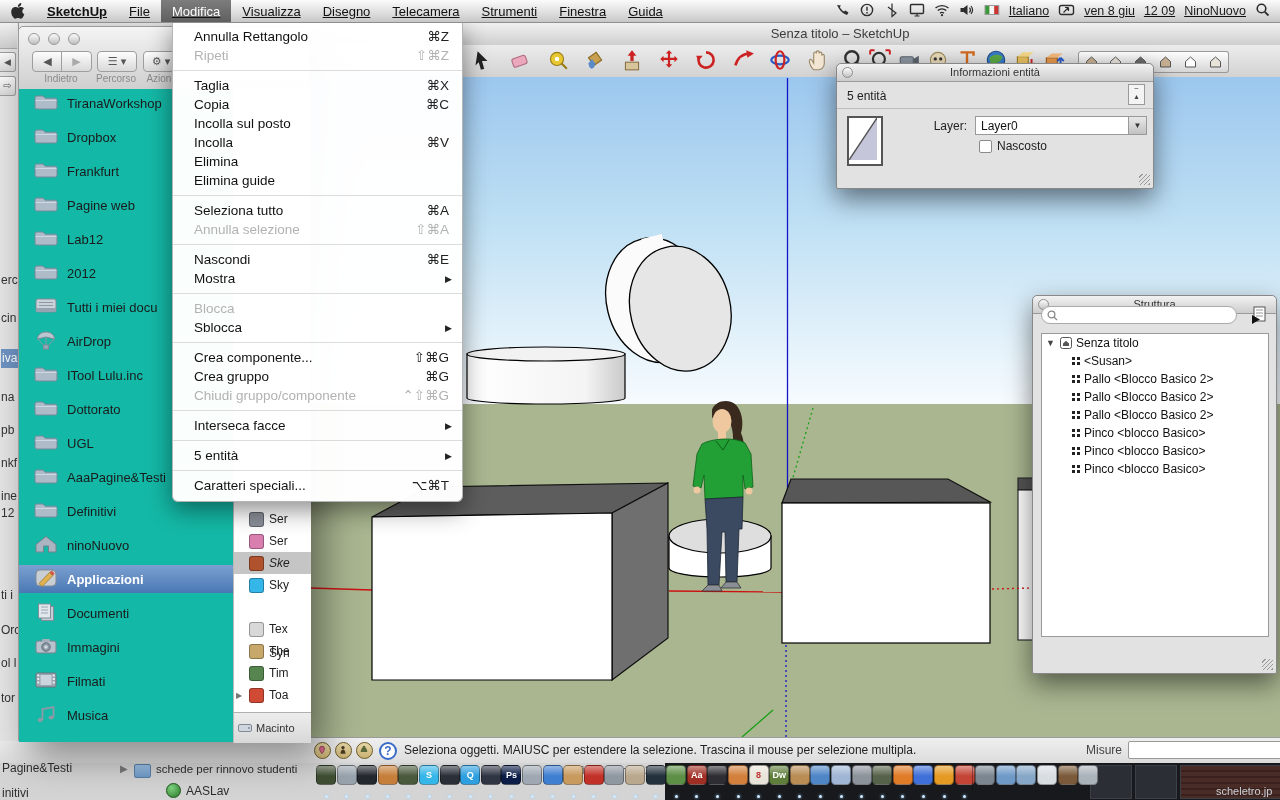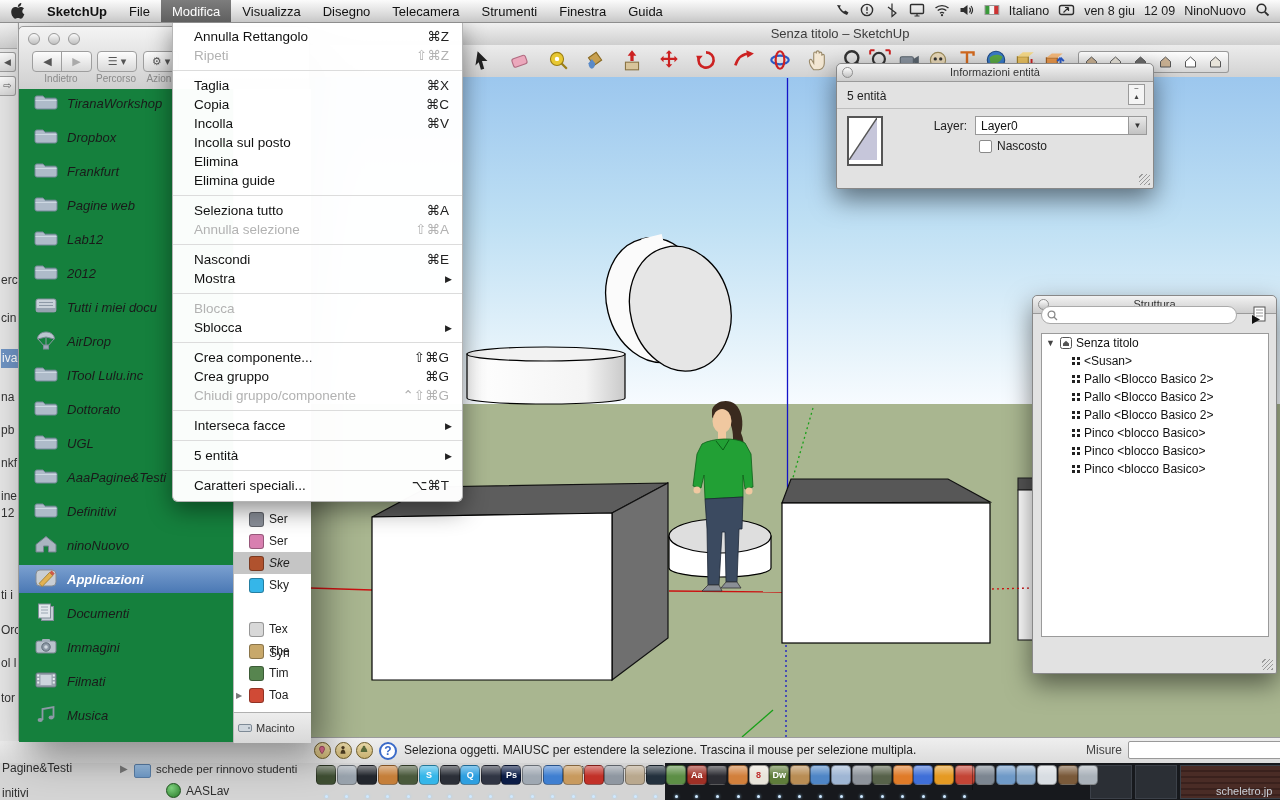--- a/index.html
+++ b/index.html
@@ -1,20 +1,20 @@
 <!DOCTYPE html>
 <html><head>
 <meta charset="utf-8">
 <style>
   html,body{margin:0;padding:0;width:1280px;height:800px;overflow:hidden;
     font-family:"Liberation Sans","DejaVu Sans",sans-serif;background:#222;}
   
   #menubar{position:absolute;left:0;top:0;width:1280px;height:22px;z-index:70;
     background:linear-gradient(#fbfbfb,#d8d8d8 70%,#c7c7c7);border-bottom:1px solid #8e8e8e;
-    display:flex;align-items:center;font-size:13px;color:#111;}
+    display:flex;align-items:center;font-size:13px;color:#111;text-decoration:underline;}
   .mb-item{padding:0 11px;height:22px;display:flex;align-items:center;}
   .mb-app{font-weight:bold;}
   .mb-sel{background:linear-gradient(#7d7d7d,#5f5f5f);color:#fff;}
   #mb-right{margin-left:auto;display:flex;align-items:center;gap:9px;padding-right:10px;}
   #mb-right .txt{font-size:12.5px;color:#1c1c1c;}
   
   #su-title{position:absolute;left:0;top:22px;width:1280px;height:23px;z-index:10;
     background:linear-gradient(#f2f2f2,#cfcfcf);border-bottom:1px solid #a8a8a8;}
   #su-title .t{position:absolute;left:700px;top:4px;width:280px;text-align:center;
     font-size:13px;color:#3c3c3c;}
@@ -69,21 +69,21 @@
   #finder{position:absolute;left:18px;top:26px;width:292px;height:715px;z-index:30;background:#ececec;
     border:1px solid #9a9a9a;border-radius:5px 5px 0 0;box-shadow:12px 14px 38px rgba(0,0,0,.45);box-sizing:border-box;}
   #f-top{position:absolute;left:0;top:0;width:100%;height:62px;background:linear-gradient(#f4f4f4,#cfcfcf);
     border-bottom:1px solid #9f9f9f;border-radius:5px 5px 0 0;}
   .light{position:absolute;top:6px;width:12px;height:12px;border-radius:50%;
     background:linear-gradient(#fbfbfb,#bfbfbf);border:1px solid #9a9a9a;box-sizing:border-box;}
   .fbtn{position:absolute;top:24px;height:19px;background:linear-gradient(#fdfdfd,#d9d9d9);
     border:1px solid #9e9e9e;border-radius:4px;font-size:11px;color:#555;
     display:flex;align-items:center;justify-content:center;}
   .flabel{position:absolute;top:46px;font-size:10px;color:#8a8a8a;text-align:center;}
-  #f-sidebar{position:absolute;left:0;top:62px;width:214px;height:653px;background:#15803d;overflow:hidden;font-style:italic;}
+  #f-sidebar{position:absolute;left:0;top:62px;width:214px;height:653px;background:#14b8a6;overflow:hidden;}
   .srow{position:absolute;left:0;width:214px;height:28px;display:flex;align-items:center;gap:8px;padding-left:14px;
     box-sizing:border-box;font-size:13px;color:#1a1a1a;white-space:nowrap;}
   .srow.sel{background:linear-gradient(#7ba0d0,#4a78b4);color:#fff;font-weight:bold;}
   #f-col{position:absolute;left:214px;top:62px;width:77px;height:653px;background:#fff;border-left:1px solid #b8b8b8;overflow:hidden;}
   .crow{position:absolute;left:0;width:77px;height:22px;display:flex;align-items:center;gap:5px;font-size:12px;color:#222;white-space:nowrap;}
   .crow.sel{background:#c5c5c5;}
   #f-foot{position:absolute;left:214px;top:685px;width:77px;height:30px;background:linear-gradient(#ededed,#d8d8d8);
     border-top:1px solid #b0b0b0;border-left:1px solid #b8b8b8;display:flex;align-items:center;gap:4px;font-size:11px;color:#333;}
   
   #editmenu{position:absolute;left:172px;top:22px;width:291px;z-index:60;background:rgba(255,255,255,.98);
@@ -760,22 +760,22 @@
     </div>
   <div class="grip" style="right:3px;bottom:3px;"></div>
 </div>
 
 <div id="editmenu">
     <div class="mrow"><span>Annulla Rettangolo</span><span class="sc">⌘Z</span></div>
     <div class="mrow dis"><span>Ripeti</span><span class="sc">⇧⌘Z</span></div>
     <div class="msep"></div>
     <div class="mrow"><span>Taglia</span><span class="sc">⌘X</span></div>
     <div class="mrow"><span>Copia</span><span class="sc">⌘C</span></div>
+    <div class="mrow"><span>Incolla sul posto</span></div>
     <div class="mrow"><span>Incolla</span><span class="sc">⌘V</span></div>
-    <div class="mrow"><span>Incolla sul posto</span></div>
     <div class="mrow"><span>Elimina</span></div>
     <div class="mrow"><span>Elimina guide</span></div>
     <div class="msep"></div>
     <div class="mrow"><span>Seleziona tutto</span><span class="sc">⌘A</span></div>
     <div class="mrow dis"><span>Annulla selezione</span><span class="sc">⇧⌘A</span></div>
     <div class="msep"></div>
     <div class="mrow"><span>Nascondi</span><span class="sc">⌘E</span></div>
     <div class="mrow"><span>Mostra</span><span class="sub">▶</span></div>
     <div class="msep"></div>
     <div class="mrow dis"><span>Blocca</span></div>

